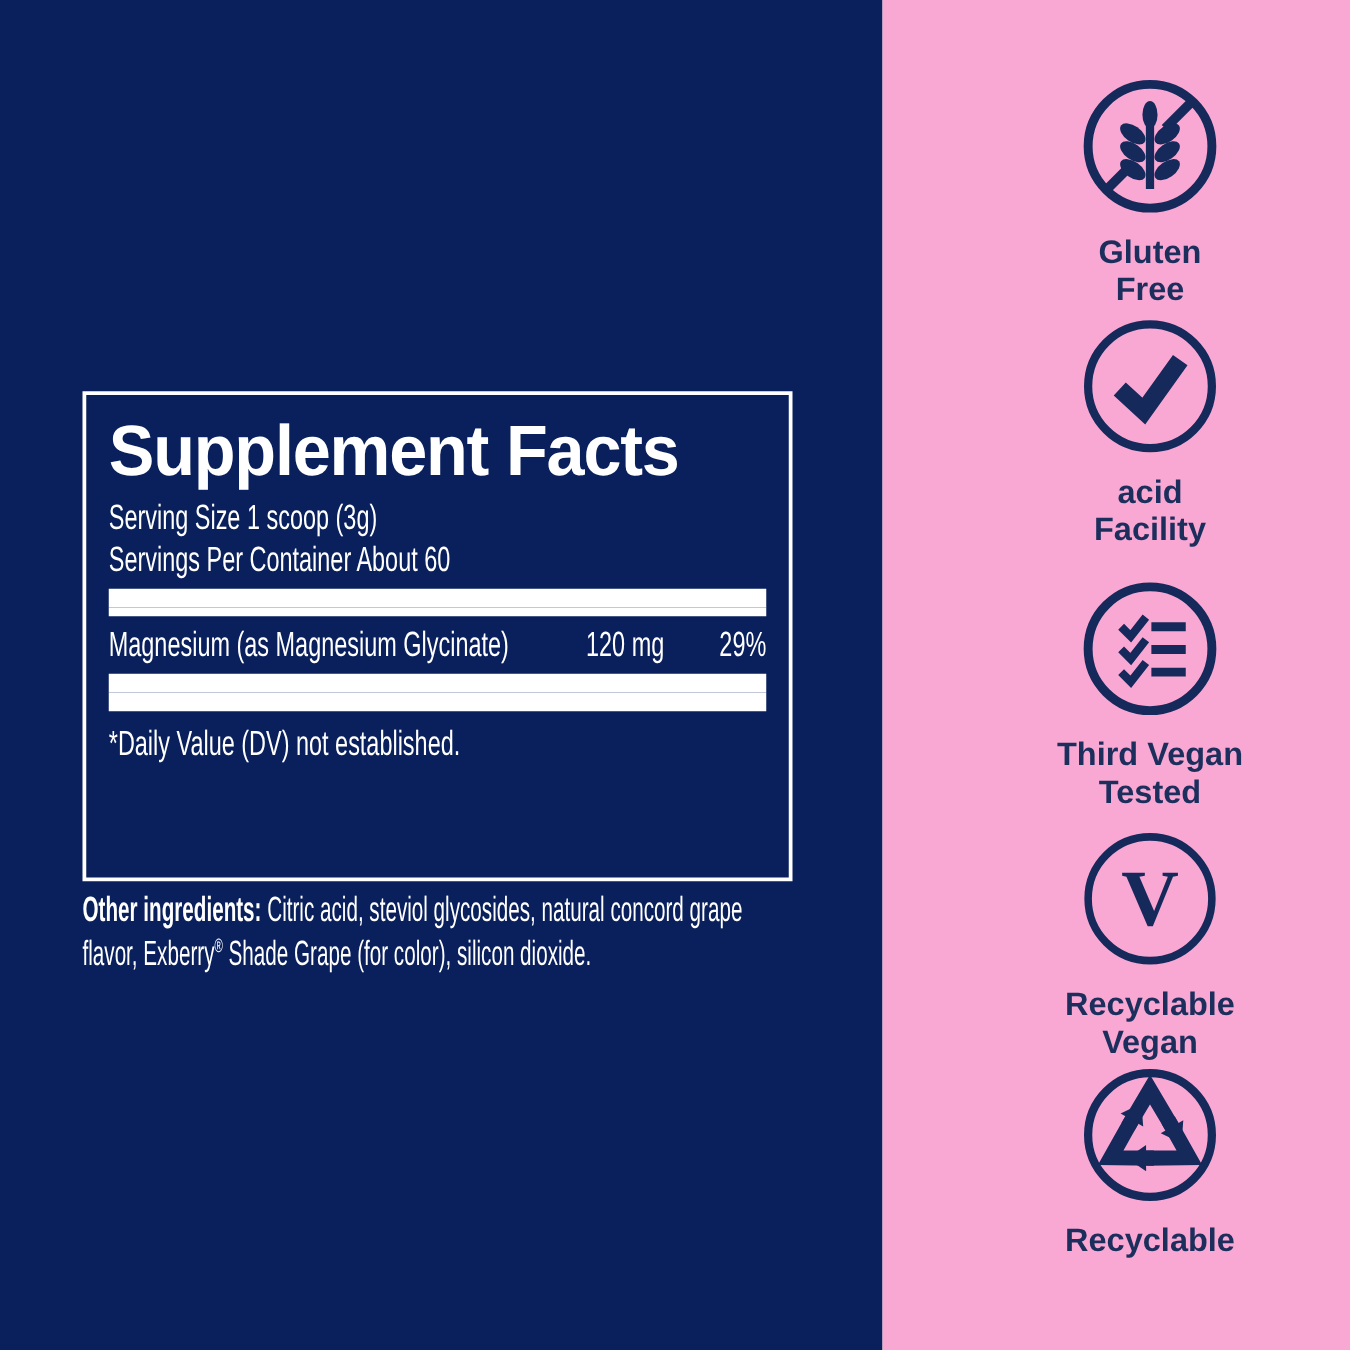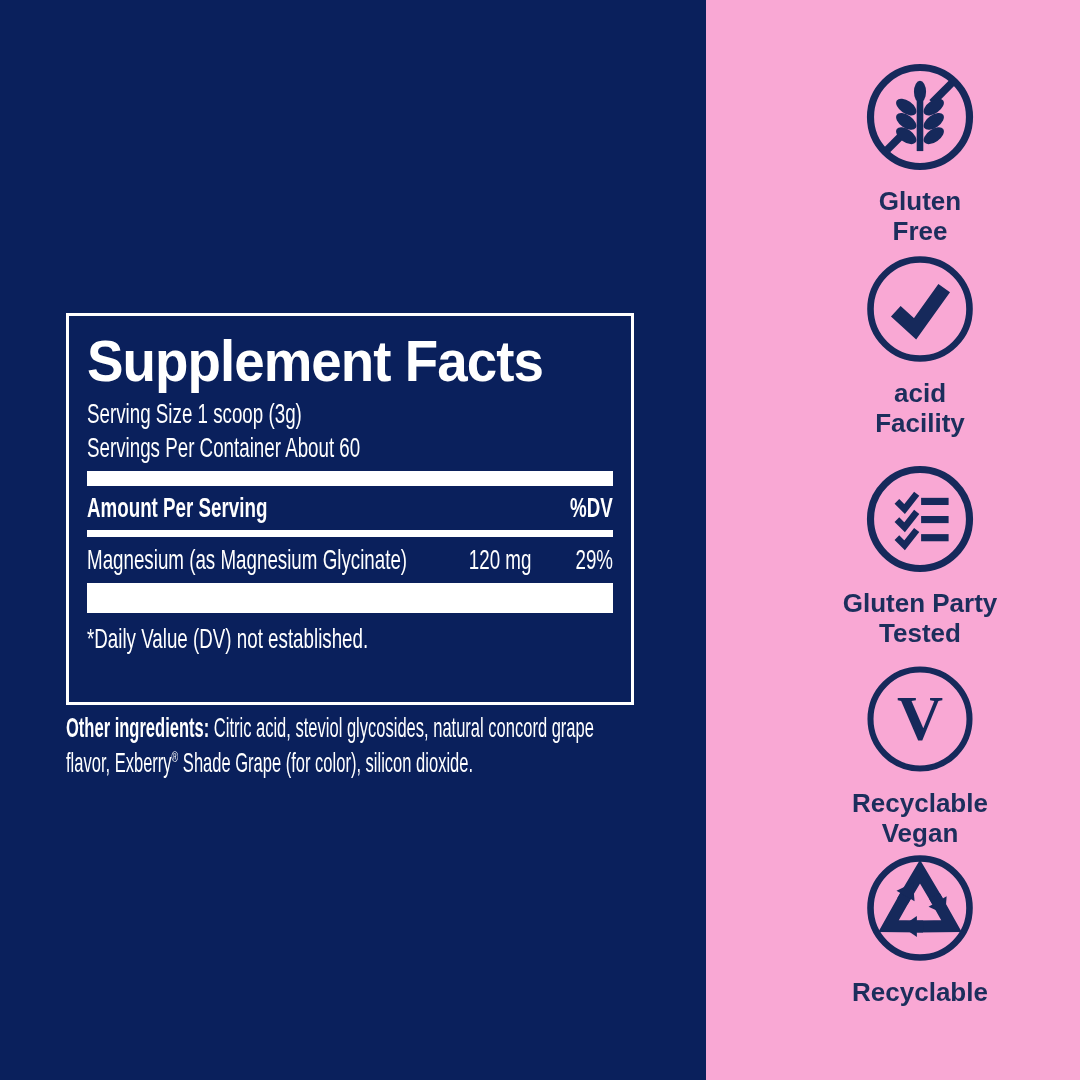--- a/index.html
+++ b/index.html
@@ -48,24 +48,20 @@
 <div class="stage">
   <div class="left-bg">
 
     <div class="facts-panel">
       <h1 class="title">Supplement Facts</h1>
       <span class="pline">Serving Size 1 scoop (3g)</span>
       <span class="pline">Servings Per Container About 60</span>
 
       <div class="bar mt"></div>
 
-      <div class="prow hdr">
-        <span class="name">Amount Per Serving</span>
-        <span class="dv">%DV</span>
-      </div>
 
       <div class="bar thin"></div>
 
       <div class="prow">
         <span class="name">Magnesium (as Magnesium Glycinate)</span>
         <span class="amt">120 mg</span>
         <span class="dv">29%</span>
       </div>
 
       <div class="bar"></div>
@@ -113,21 +109,21 @@
         <circle cx="50" cy="50" r="45" fill="none" stroke="currentColor" stroke-width="6.5"></circle>
         <g stroke="currentColor" fill="none">
           <path d="M29,34 l7,7 l11,-14" stroke-width="6"></path>
           <line x1="51" y1="34" x2="76" y2="34" stroke-width="6.5"></line>
           <path d="M29,50.5 l7,7 l11,-14" stroke-width="6"></path>
           <line x1="51" y1="50.5" x2="76" y2="50.5" stroke-width="6.5"></line>
           <path d="M29,67 l7,7 l11,-14" stroke-width="6"></path>
           <line x1="51" y1="67" x2="76" y2="67" stroke-width="6.5"></line>
         </g>
       </svg>
-      <div class="blabel">Gluten Party
+      <div class="blabel">Third Vegan
 Tested</div>
     </div>
 
     <div class="badge b4">
       <svg class="bicon" viewBox="0 0 100 100">
         <circle cx="50" cy="50" r="45" fill="none" stroke="currentColor" stroke-width="5.5"></circle>
         <text class="vtext" x="50" y="69" text-anchor="middle" font-size="58" fill="currentColor">V</text>
       </svg>
       <div class="blabel">Recyclable
 Vegan</div>

